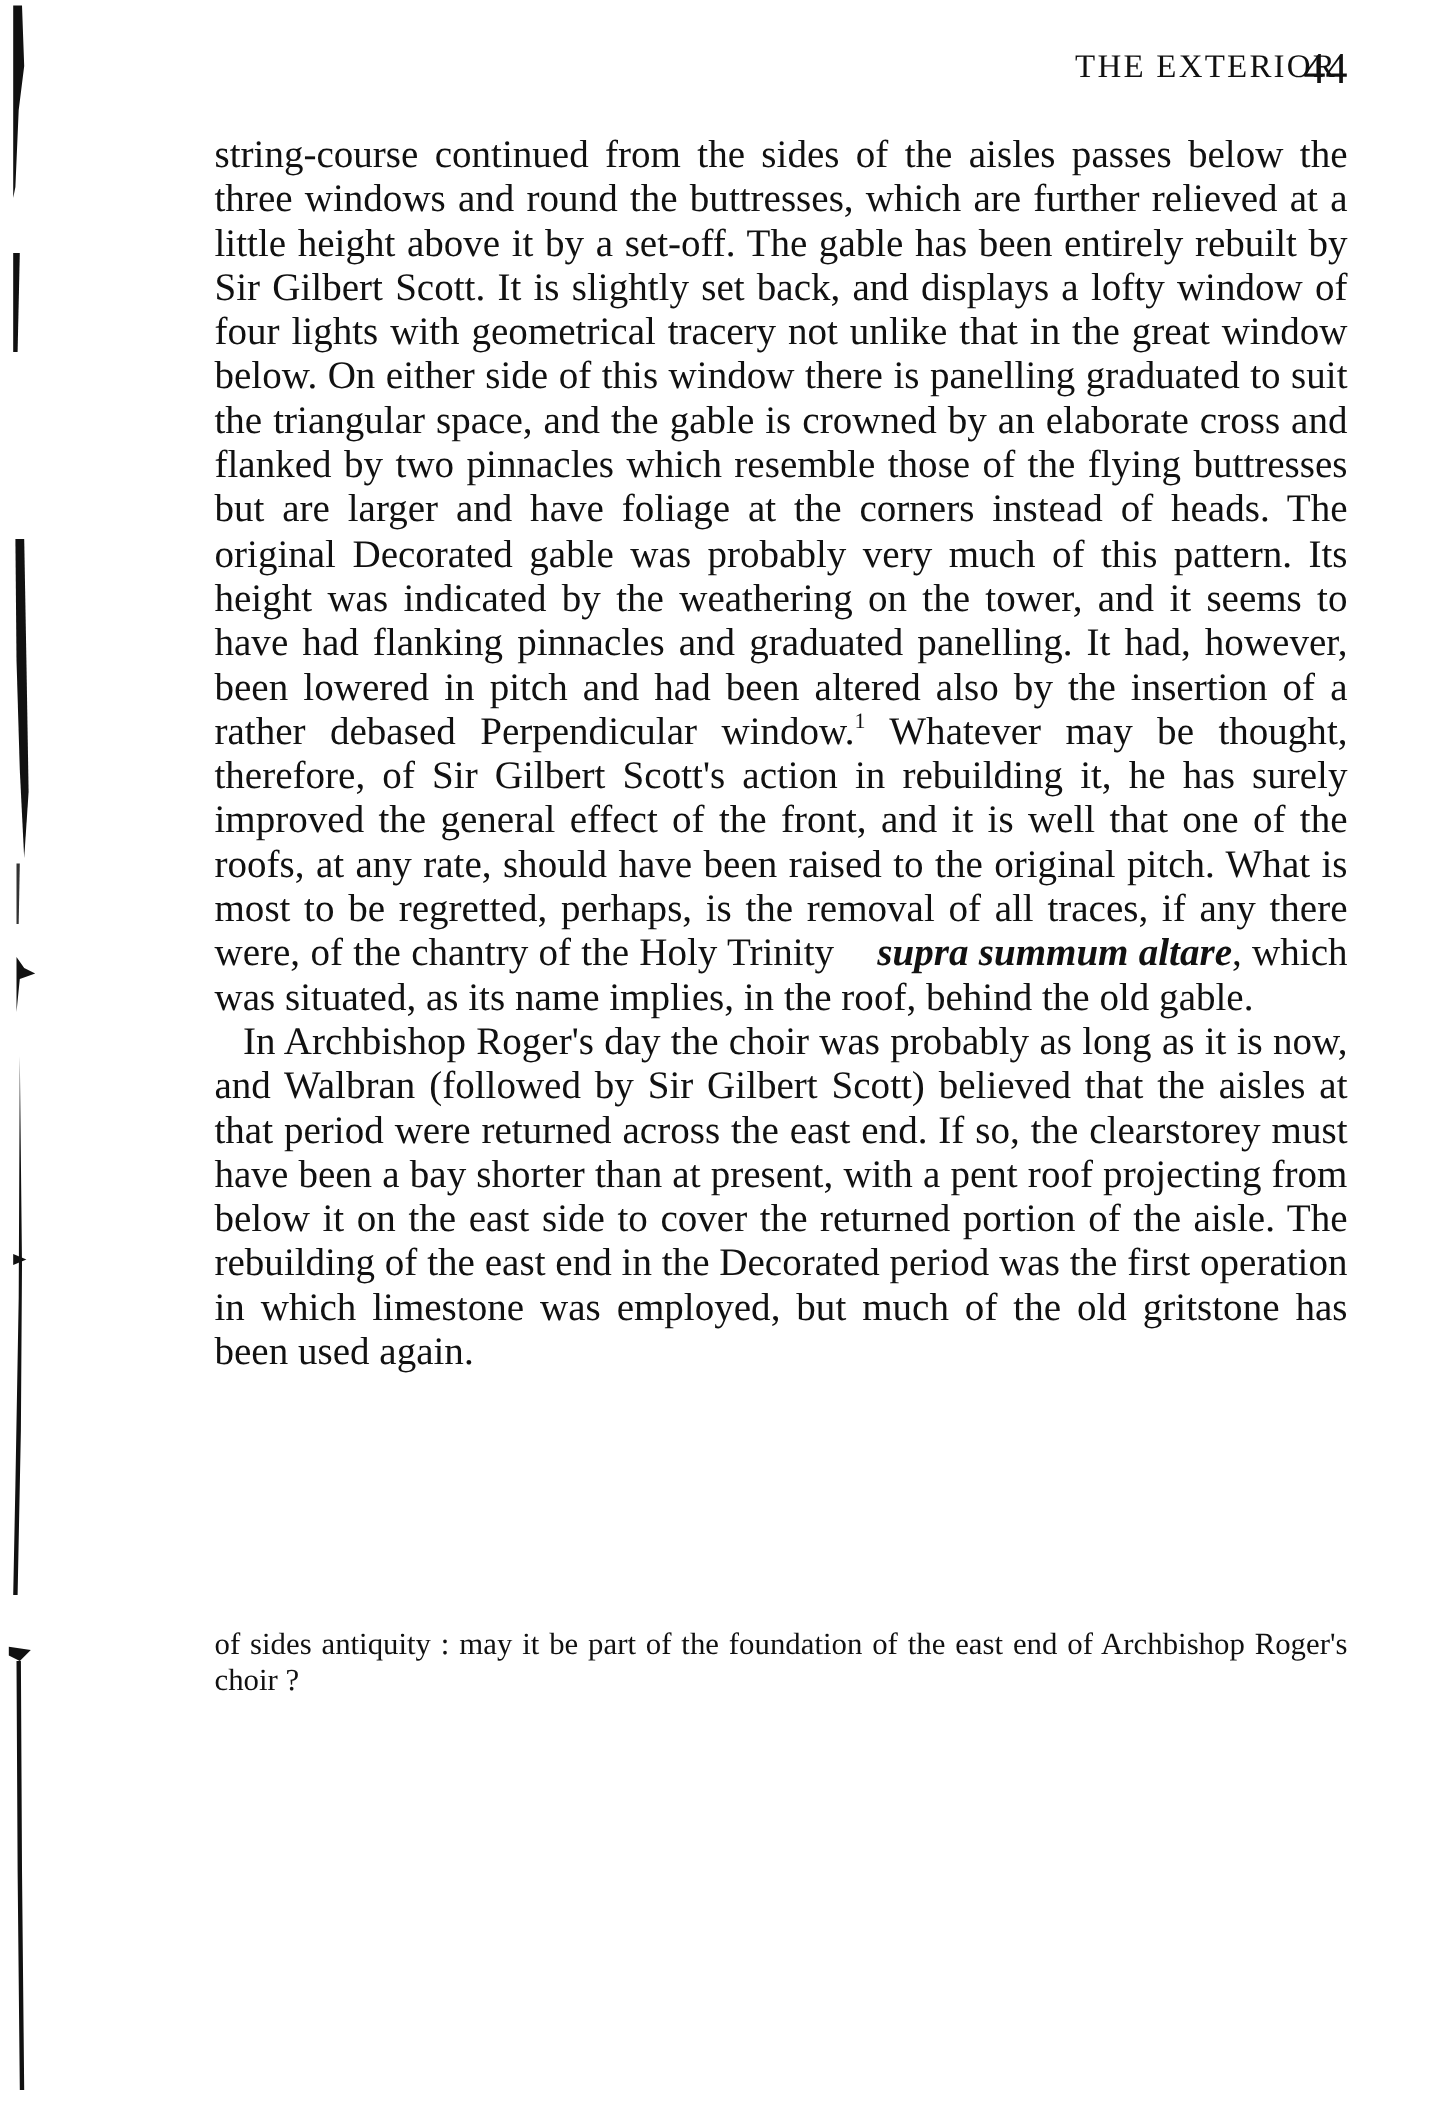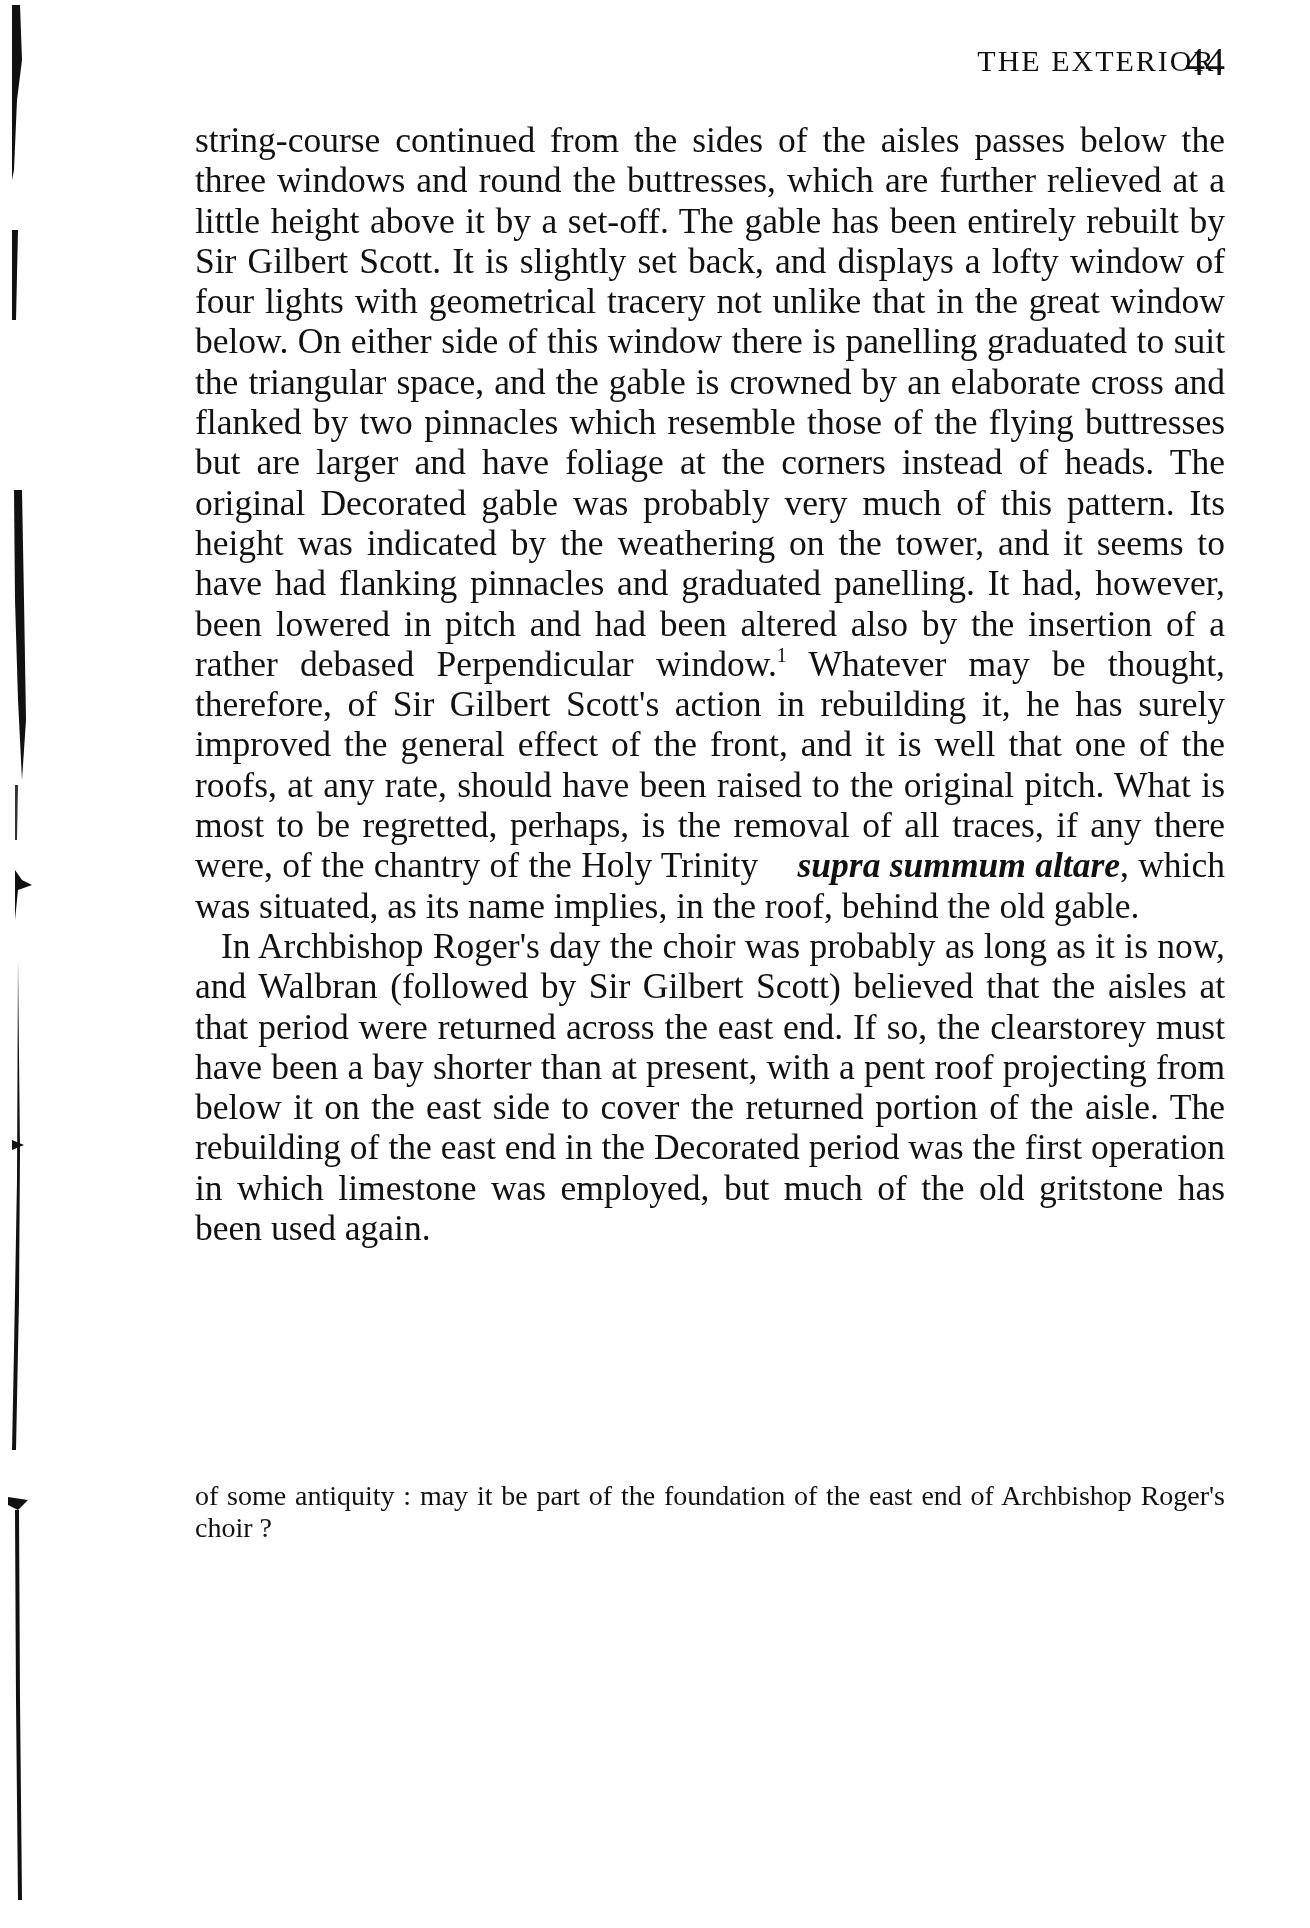--- a/index.html
+++ b/index.html
@@ -40,16 +40,16 @@
     <div class="running-title">THE EXTERIOR.</div>
     <div class="page-number">44</div>
   </div>
 
   <div class="body-text">
     <p><span>string-course continued from the sides of the aisles passes below the three windows and round the buttresses, which are further relieved at a little height above it by a set-off.  The gable has been entirely rebuilt by Sir Gilbert Scott.  It is slightly set back, and displays a lofty window of four lights with geometrical tracery not unlike that in the great window below.  On either side of this window there is panelling graduated to suit the triangular space, and the gable is crowned by an elaborate cross and flanked by two pinnacles which resemble those of the flying buttresses but are larger and have foliage at the corners instead of heads.  The original Decorated gable was probably very much of this pattern.  Its height was indicated by the weathering on the tower, and it seems to have had flanking pinnacles and graduated panelling.  It had, however, been lowered in pitch and had been altered also by the insertion of a rather debased Perpendicular window.</span><sup>1</sup><span>  Whatever may be thought, therefore, of Sir Gilbert Scott's action in rebuilding it, he has surely improved the general effect of the front, and it is well that one of the roofs, at any rate, should have been raised to the original pitch. What is most to be regretted, perhaps, is the removal of all traces, if any there were, of the chantry of the Holy Trinity </span><em>supra summum altare</em><span>, which was situated, as its name implies, in the roof, behind the old gable.</span></p>
     <p class="indent">In Archbishop Roger's day the choir was probably as long as it is now, and Walbran (followed by Sir Gilbert Scott) believed that the aisles at that period were returned across the east end.  If so, the clearstorey must have been a bay shorter than at present, with a pent roof projecting from below it on the east side to cover the returned portion of the aisle.  The rebuilding of the east end in the Decorated period was the first operation in which limestone was employed, but much of the old gritstone has been used again.</p>
   </div>
 
   <div class="footnotes">
-    <p>of some antiquity : may it be part of the foundation of the east end of Archbishop Roger's choir ?</p>
+    <p>of sides antiquity : may it be part of the foundation of the east end of Archbishop Roger's choir ?</p>
   </div>
 
 </div>
 
 </body></html>

